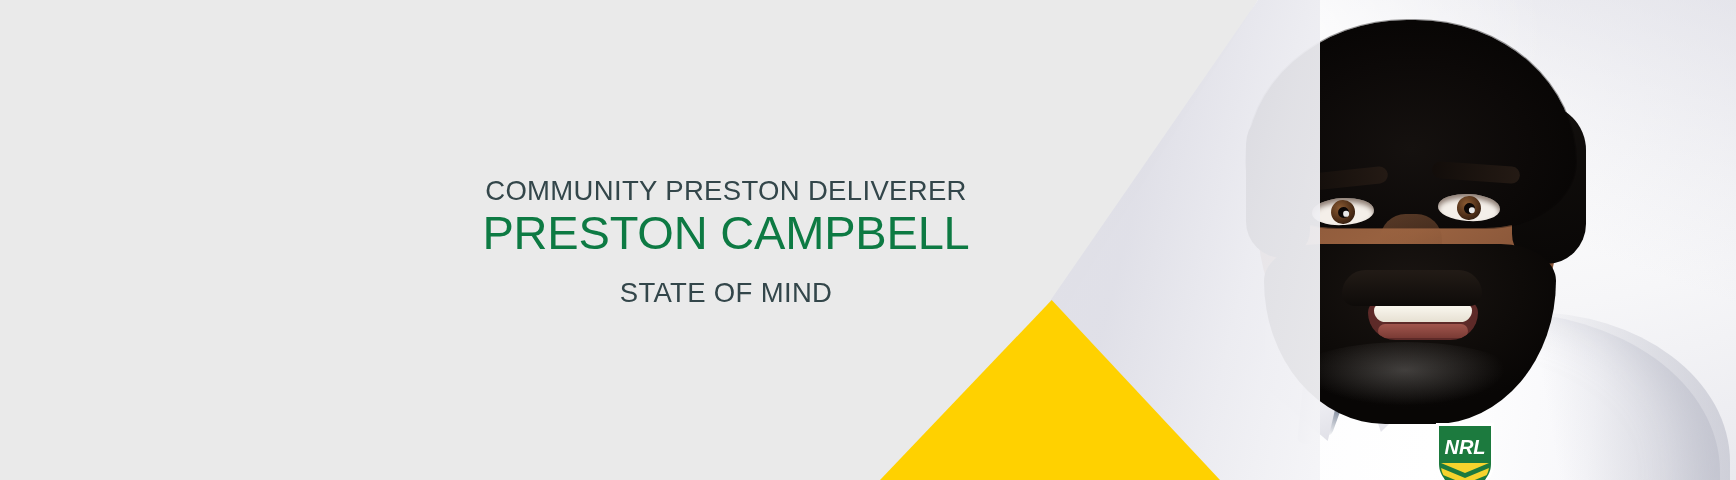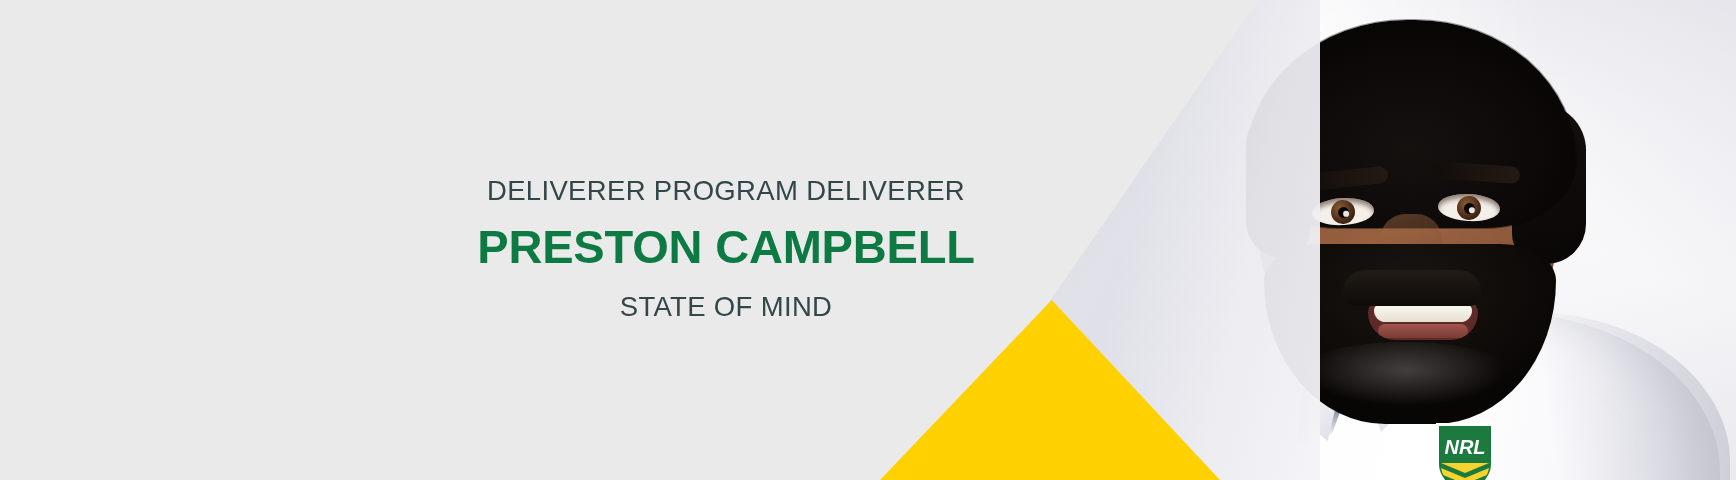--- a/index.html
+++ b/index.html
@@ -386,26 +386,26 @@
   .eyebrow-line {
     font-size: 27.5px;
     letter-spacing: .012em;
     color: #33464a;
     line-height: 1.12;
     white-space: nowrap;
     font-weight: 400;
   }
   .name-line {
     font-size: 47px;
-    font-weight: 700;
+    font-weight: 400;
     letter-spacing: -0.004em;
     color: #0d7a43;
     line-height: 1.1;
     white-space: nowrap;
-    margin-top: 14px;
+    margin-top: 0;
   }
   .sub-line {
     font-size: 27.5px;
     letter-spacing: .012em;
     color: #33464a;
     line-height: 1.12;
     white-space: nowrap;
     font-weight: 400;
     margin-top: 20px;
   }
@@ -482,18 +482,18 @@
           <text x="33" y="34" text-anchor="middle" font-family="Liberation Sans, sans-serif" font-size="20" font-weight="700" font-style="italic" fill="#ffffff">NRL</text>
         </svg>
       </div>
     </div>
   </div>
 
   <div class="diagonal-wedge"></div>
   <div class="yellow-triangle"></div>
 
   <div class="text-block">
-    <div class="eyebrow-line">DELIVERER PROGRAM DELIVERER</div>
+    <div class="eyebrow-line">COMMUNITY PRESTON DELIVERER</div>
     <div class="name-line">PRESTON CAMPBELL</div>
     <div class="sub-line">STATE OF MIND</div>
   </div>
 
 </div>
 
 </body></html>

